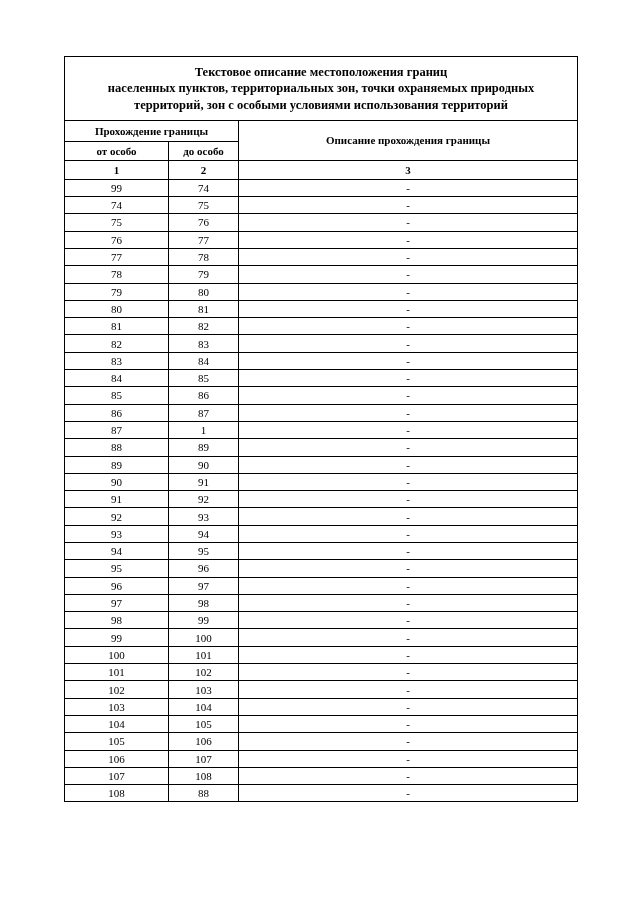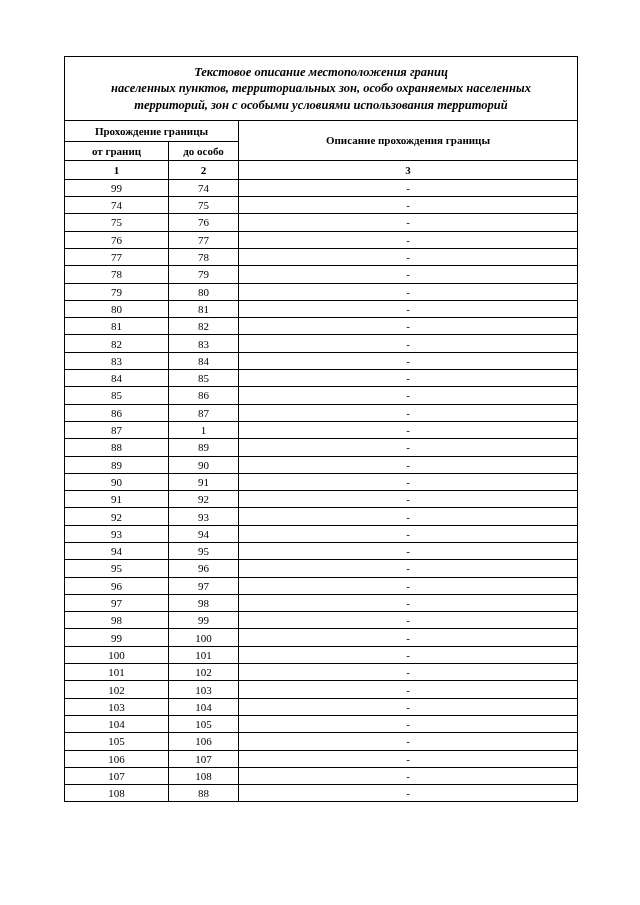--- a/index.html
+++ b/index.html
@@ -35,21 +35,20 @@
     overflow: hidden;
   }
   col.c1 { width: 104px; }
   col.c2 { width: 70px;  }
   col.c3 { width: 339px; }
   .title-cell {
     font-weight: bold;
     font-size: 12.5px;
     line-height: 1.3;
     padding: 7px 11px;
-    font-style: italic;
   }
   .title-line { display: block; }
   th {
     font-size: 11px;
     font-weight: bold;
   }
   .hdr-group   { height: 18px; }
   .hdr-sub     { height: 16px; }
   .hdr-num     { height: 16px; }
   td {
@@ -66,30 +65,30 @@
   <table class="boundary-table">
     <colgroup>
       <col class="c1">
       <col class="c2">
       <col class="c3">
     </colgroup>
     <thead>
       <tr>
         <th colspan="3" class="title-cell">
           <span class="title-line">Текстовое описание местоположения границ</span>
-          <span class="title-line">населенных пунктов, территориальных зон, особо охраняемых населенных</span>
+          <span class="title-line">населенных пунктов, территориальных зон, точки охраняемых природных</span>
           <span class="title-line">территорий, зон с особыми условиями использования территорий</span>
         </th>
       </tr>
       <tr>
         <th colspan="2" class="hdr-group">Прохождение границы</th>
         <th rowspan="2">Описание прохождения границы</th>
       </tr>
       <tr>
-        <th class="hdr-sub">от границ</th>
+        <th class="hdr-sub">от особо</th>
         <th class="hdr-sub">до особо</th>
       </tr>
       <tr>
         <th class="hdr-num">1</th>
         <th class="hdr-num">2</th>
         <th class="hdr-num">3</th>
       </tr>
     </thead>
     <tbody>
   <tr>

